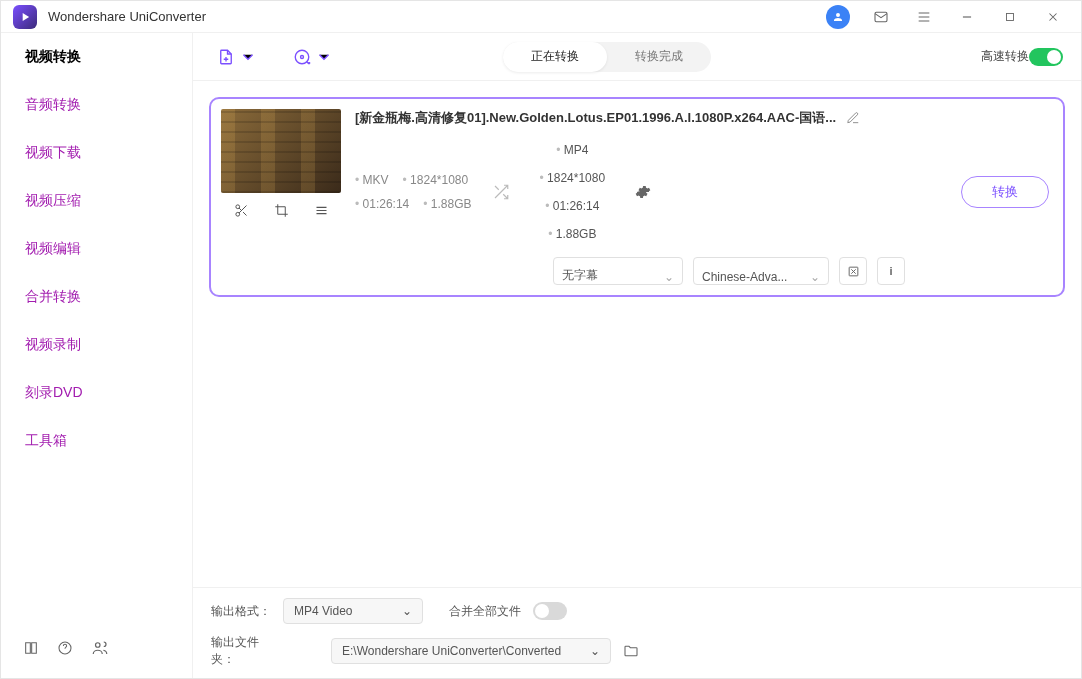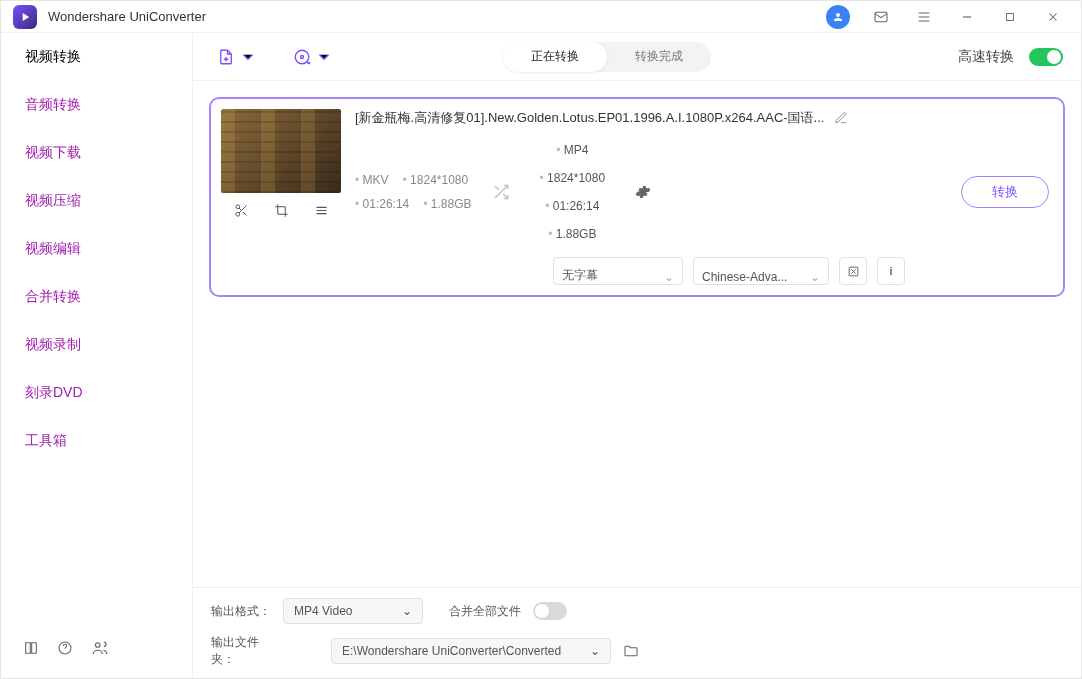--- a/index.html
+++ b/index.html
@@ -8,44 +8,44 @@
 .logo { width: 24px; height: 24px; border-radius: 6px; background: linear-gradient(135deg,#7b4fff,#3b2a7a); display: flex; align-items: center; justify-content: center; }
 .logo svg { width: 14px; height: 14px; }
 .app-title { font-size: 13px; color: #333; }
 .titlebar-spacer { flex: 1; }
 .titlebar-btn { width: 32px; height: 32px; display: flex; align-items: center; justify-content: center; color: #666; cursor: pointer; border-radius: 4px; }
 .avatar-btn { width: 24px; height: 24px; border-radius: 50%; background: #3b82f6; color: #fff; display: flex; align-items: center; justify-content: center; }
 .main { flex: 1; display: flex; min-height: 0; }
 .sidebar { width: 192px; border-right: 1px solid #f0f0f0; display: flex; flex-direction: column; }
 .sidebar-items { flex: 1; padding-top: 0; }
 .sidebar-item { height: 48px; display: flex; align-items: center; padding: 0 24px; font-size: 14px; color: #a21caf; cursor: pointer; }
-.sidebar-item.active { font-weight: 400; color: #000; }
+.sidebar-item.active { font-weight: 700; color: #000; }
 .sidebar-bottom { height: 60px; display: flex; align-items: center; gap: 18px; padding: 0 22px; color: #666; }
 .sidebar-bottom .icon { cursor: pointer; }
 .content { flex: 1; display: flex; flex-direction: column; min-width: 0; }
 .toolbar { height: 48px; display: flex; align-items: center; padding: 0 18px; gap: 24px; border-bottom: 1px solid #f0f0f0; }
 .tool-btn { display: flex; align-items: center; gap: 4px; color: #7b4fff; cursor: pointer; padding: 4px 6px; border-radius: 4px; }
 .tool-btn svg { width: 18px; height: 18px; }
 .tab-switch { margin-left: 140px; background: #f3f3f3; border-radius: 20px; display: flex; height: 30px; align-items: center; }
 .tab { padding: 0 28px; height: 30px; display: flex; align-items: center; font-size: 12px; color: #777; cursor: pointer; border-radius: 20px; }
 .tab.active { background: #fff; color: #222; box-shadow: 0 1px 3px rgba(0,0,0,.08); }
 .toolbar-spacer { flex: 1; }
-.fast-toggle { display: flex; align-items: center; gap: 15px; font-size: 14px; color: #444; }
+.fast-toggle { display: flex; align-items: center; gap: 0; font-size: 12px; color: #444; }
 .toggle { width: 34px; height: 18px; border-radius: 10px; background: #22c55e; position: relative; cursor: pointer; }
 .toggle .knob { position: absolute; right: 2px; top: 2px; width: 14px; height: 14px; border-radius: 50%; background: #fff; }
 .list-area { flex: 1; padding: 16px; overflow: auto; }
 .card { border: 2px solid #a884ff; border-radius: 10px; padding: 10px 14px 10px 10px; display: flex; gap: 14px; align-items: flex-start; }
 .thumb-col { width: 120px; }
 .thumb { width: 120px; height: 84px; background: linear-gradient(135deg,#8b6b3a,#3a2a1a); border-radius: 2px; position: relative; overflow: hidden; }
 .thumb::after { content:""; position:absolute; inset:0; background: repeating-linear-gradient(0deg, rgba(0,0,0,.15) 0 2px, transparent 2px 10px), repeating-linear-gradient(90deg, rgba(255,200,100,.15) 0 14px, transparent 14px 40px); }
 .thumb-tools { display: flex; justify-content: space-around; margin-top: 6px; color: #555; }
 .thumb-tools .icon { cursor: pointer; padding: 4px; }
 .info-col { flex: 1; min-width: 0; }
 .title-row { display: flex; align-items: center; gap: 10px; }
-.file-title { font-size: 13px; color: #333; white-space: nowrap; overflow: hidden; text-overflow: ellipsis; }
+.file-title { font-size: 13px; color: #333; white-space: nowrap; overflow: hidden; text-overflow: ellipsis; font-weight: bold; }
 .meta-line { display: flex; align-items: center; gap: 14px; margin-top: 14px; font-size: 12px; color: #888; }
 .meta-line span::before { content: "• "; color: #bbb; }
 .meta-group { display: flex; flex-direction: column; gap: 10px; }
 .conv-row { display: flex; align-items: center; gap: 14px; margin-top: 10px; }
 .swap-icon { color: #bbb; padding: 2px 6px; }
 .out-box { display: flex; align-items: center; gap: 14px; background: #fff; padding: 6px 10px; font-size: 12px; color: #555; border-radius: 4px; flex-direction: column; }
 .out-box span::before { content: "• "; color: #bbb; }
 .settings-btn { width: 28px; height: 28px; display:flex; align-items:center; justify-content:center; color:#666; cursor:pointer; border-radius:4px; }
 .convert-btn { margin-left: auto; border: 1px solid #a884ff; color: #7b4fff; background: #fff; border-radius: 20px; padding: 6px 30px; font-size: 13px; cursor: pointer; }
 .second-row { display:flex; align-items:center; gap:10px; margin-top:10px; }

